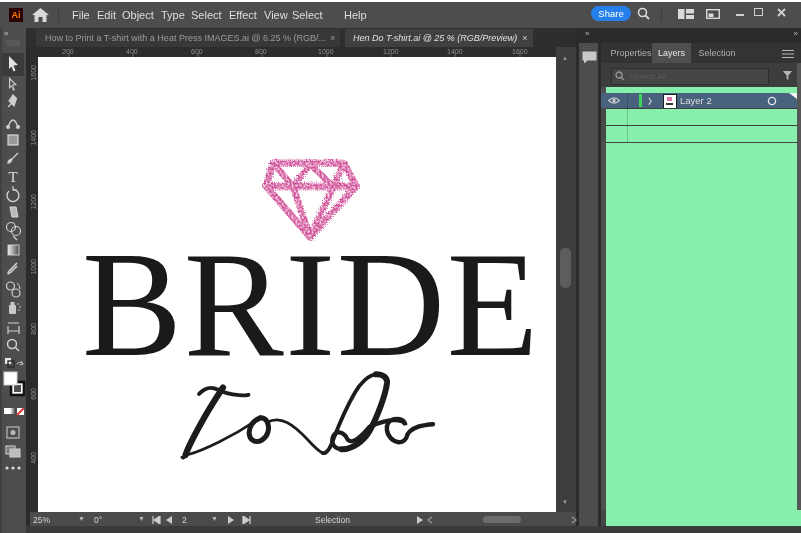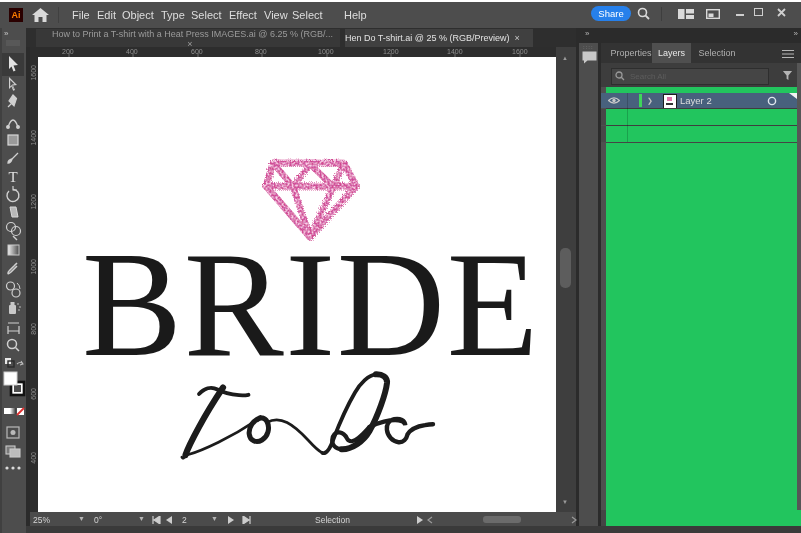--- a/index.html
+++ b/index.html
@@ -34,21 +34,21 @@
   #vsb .thumb{position:absolute;left:4px;top:201px;width:11px;height:40px;
               background:#5d5d5d;border-radius:5px;}
   #gap2{left:576px;top:28px;width:3px;height:505px;background:#2b2b2b;}
   
   #statusbar{left:30px;top:512px;width:546px;height:14px;background:#4b4b4b;
              color:#d5d5d5;font-size:8.5px;}
   #bottomstrip{left:26px;top:526px;width:775px;height:7px;background:#3a3a3a;z-index:10;}
   
   #dockhead{left:579px;top:28px;width:222px;height:15px;background:#2b2b2b;}
   #dockcol{left:579px;top:43px;width:19px;height:490px;background:#4d4d4d;}
-  #rpanel{left:606px;top:43px;width:195px;height:490px;background:#22c55e;}
+  #rpanel{left:606px;top:43px;width:195px;height:490px;background:#86efac;}
   #ptabs{position:absolute;left:0;top:0;width:195px;height:20px;background:#333333;}
   .ptab{position:absolute;top:0;height:20px;font-size:9px;color:#b0b0b0;
         display:flex;align-items:center;justify-content:center;}
   #searchrow{position:absolute;left:0;top:20px;width:195px;height:24px;background:#3d3d3d;}
   #searchbox{position:absolute;left:5px;top:5px;width:156px;height:15px;
              background:#454545;border:1px solid #2e2e2e;}
   .lrow{position:absolute;left:0;width:191px;height:16px;font-size:9.5px;color:#dedede;}
   #pbottom{position:absolute;left:0;top:467px;width:195px;height:17px;background:#454545;
            border-top:1px solid #3a3a3a;color:#c3c3c3;font-size:8.5px;margin-top:32px;}
 </style>
@@ -87,26 +87,26 @@
   <rect x="0.7" y="0.7" width="12.6" height="8.6" fill="none" stroke="#d9d9d9" stroke-width="1.4"></rect>
   <rect x="2.5" y="4.5" width="5" height="3.5" fill="#d9d9d9"></rect>
 </svg>
 <div class="abs" style="left:736px;top:4px;width:8px;height:10px;border-bottom:2px solid #cfcfcf;"></div>
 <div class="abs" style="left:754px;top:8px;width:7px;height:6px;border:1.5px solid #cfcfcf;"></div>
 <svg class="abs" style="left:777px;top:8px" width="9" height="9" viewBox="0 0 9 9">
   <path d="M1 1 L8 8 M8 1 L1 8" stroke="#cfcfcf" stroke-width="1.8"></path>
 </svg>
 
 <div class="abs" id="tabbar"></div>
-<div class="doctab" style="left:36px;width:304px;background:#383838;color:#9b9b9b;flex-direction:column;">
+<div class="doctab" style="left:36px;width:304px;background:#383838;color:#9b9b9b;">
   <span style="margin-left:9px;">How to Print a T-shirt with a Heat Press IMAGES.ai @ 6.25 % (RGB/...</span>
   <span style="margin-left:4px;color:#9b9b9b;">×</span>
 </div>
 <div class="doctab" style="left:345px;width:188px;background:#404040;color:#e3e3e3;">
-  <span style="">Hen Do T-shirt.ai @ 25 % (RGB/Preview)</span>
+  <span style="margin-left:8px;font-style:italic;">Hen Do T-shirt.ai @ 25 % (RGB/Preview)</span>
   <span style="margin-left:5px;color:#c9c9c9;">×</span>
 </div>
 
 <div class="abs" id="tools">
   <div class="edge"></div>
   <div style="position:absolute;left:4px;top:1px;color:#c9c9c9;font-size:8px;">»</div>
   <div style="position:absolute;left:6px;top:12px;width:14px;height:6px;background:#585858;"></div>
   <svg id="toolsvg" style="position:absolute;left:0;top:22px" width="26" height="460" viewBox="0 0 26 460">
     <rect x="2" y="3" width="22" height="23" fill="#3a3a3a"></rect>
     <g fill="#e2e2e2" stroke="none">

